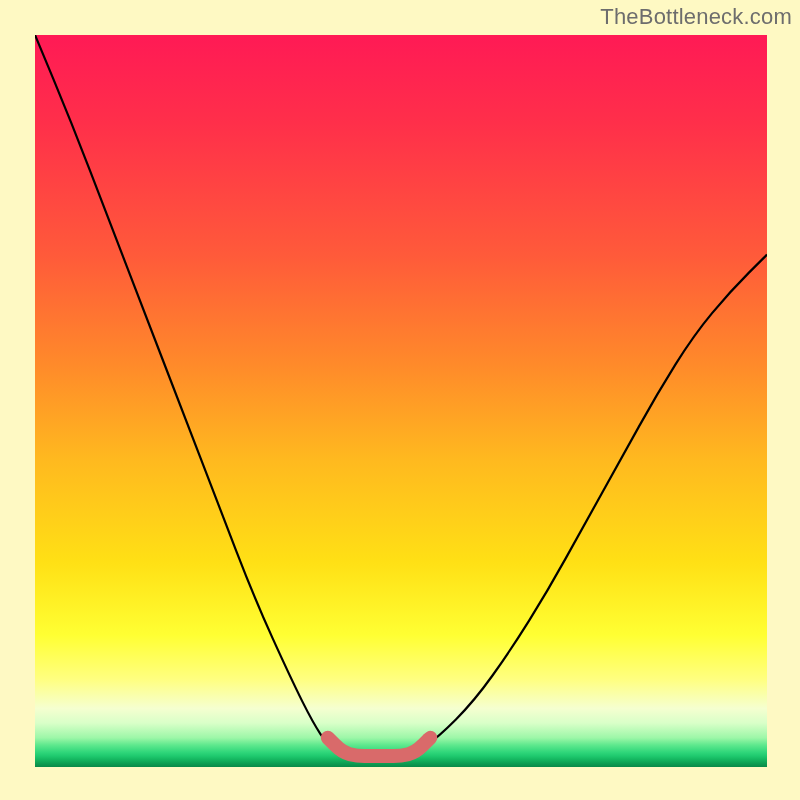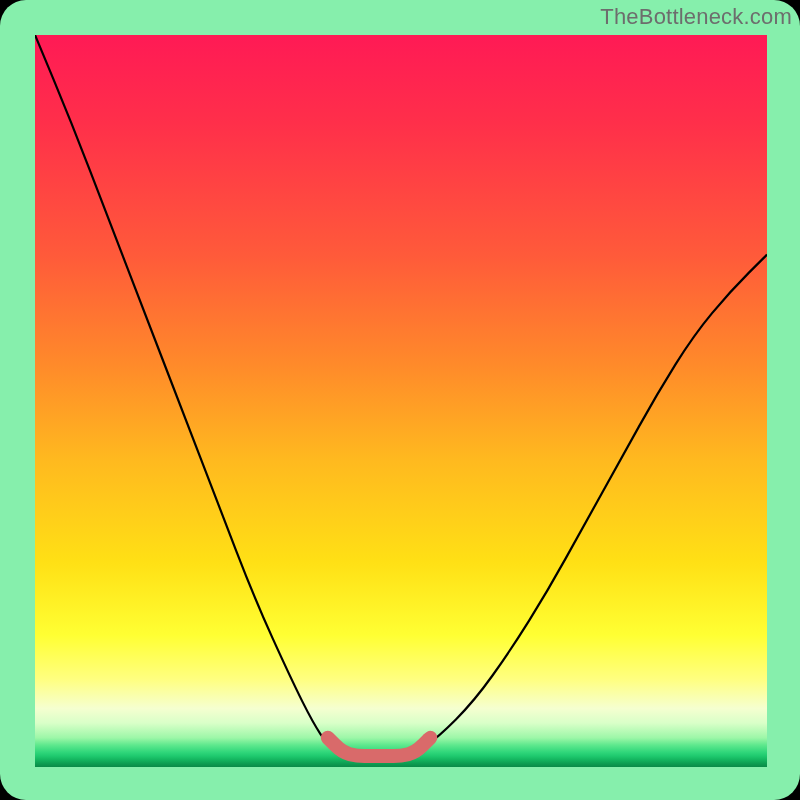--- a/index.html
+++ b/index.html
@@ -10,22 +10,21 @@
     background: #000;
     overflow: hidden;
     font-family: Arial, Helvetica, sans-serif;
   }
   .frame {
     position: absolute;
     left: 0;
     top: 0;
     width: 800px;
     height: 800px;
-    background: #86efac;
-    border-radius: 26px;
+    background: #fef9c3;
   }
   .plot-area {
     position: absolute;
     left: 35px;
     top: 35px;
     width: 732px;
     height: 732px;
     
     background:
       linear-gradient(to bottom,

